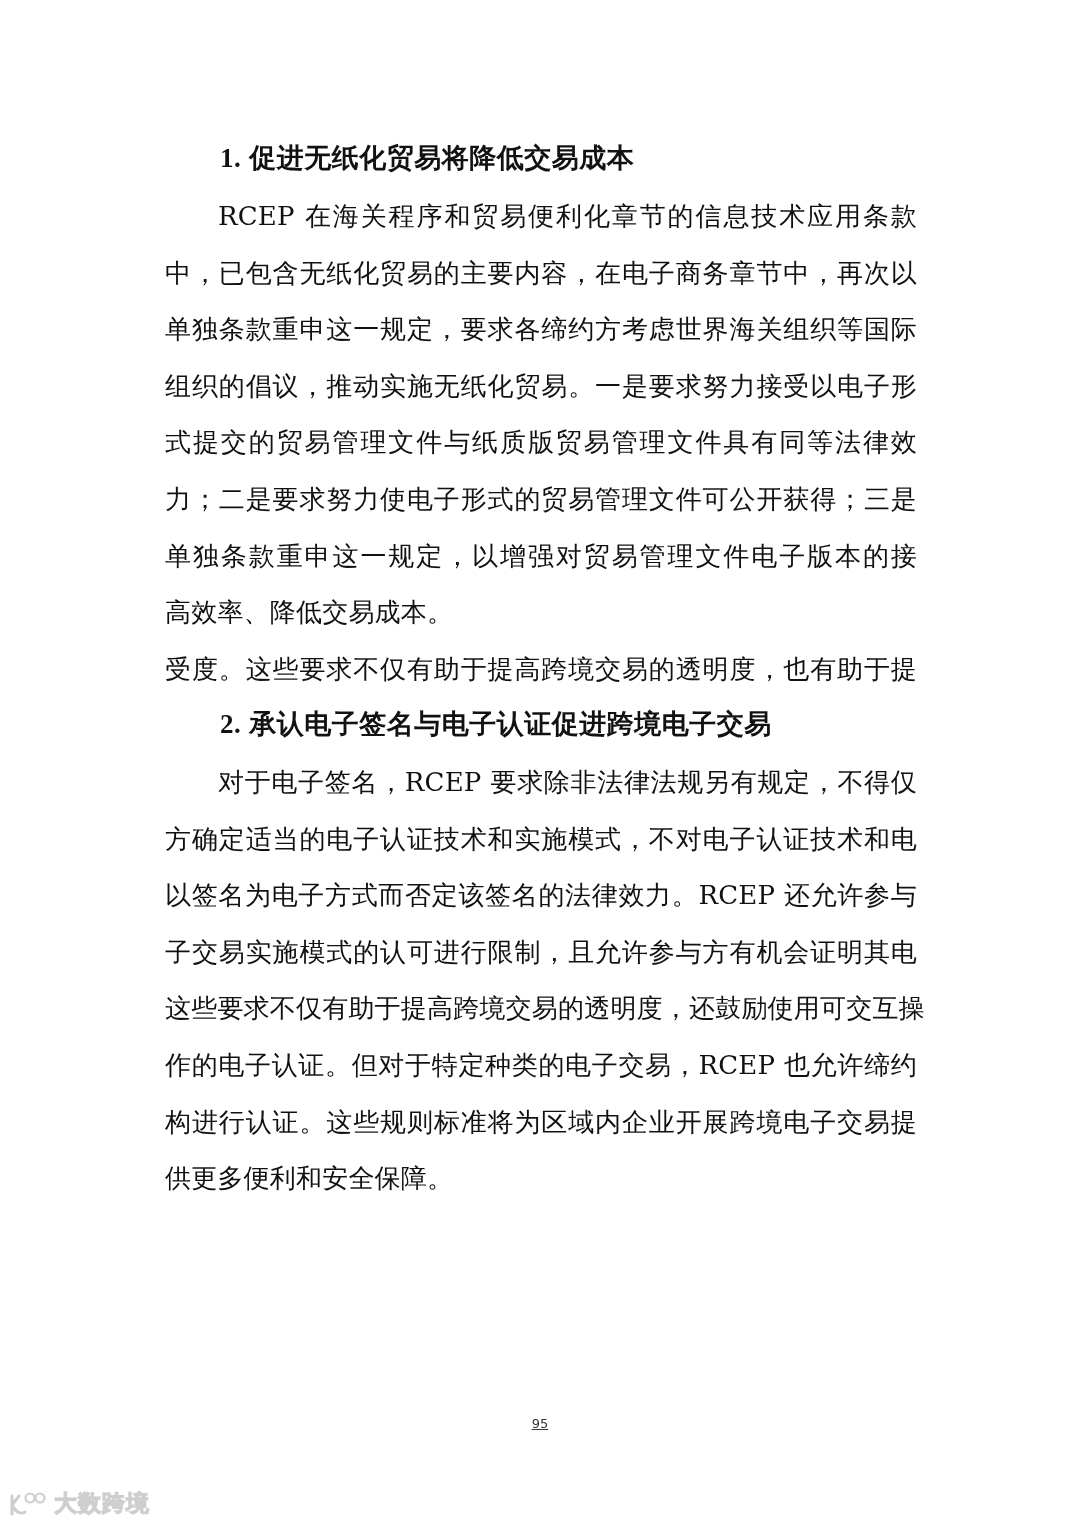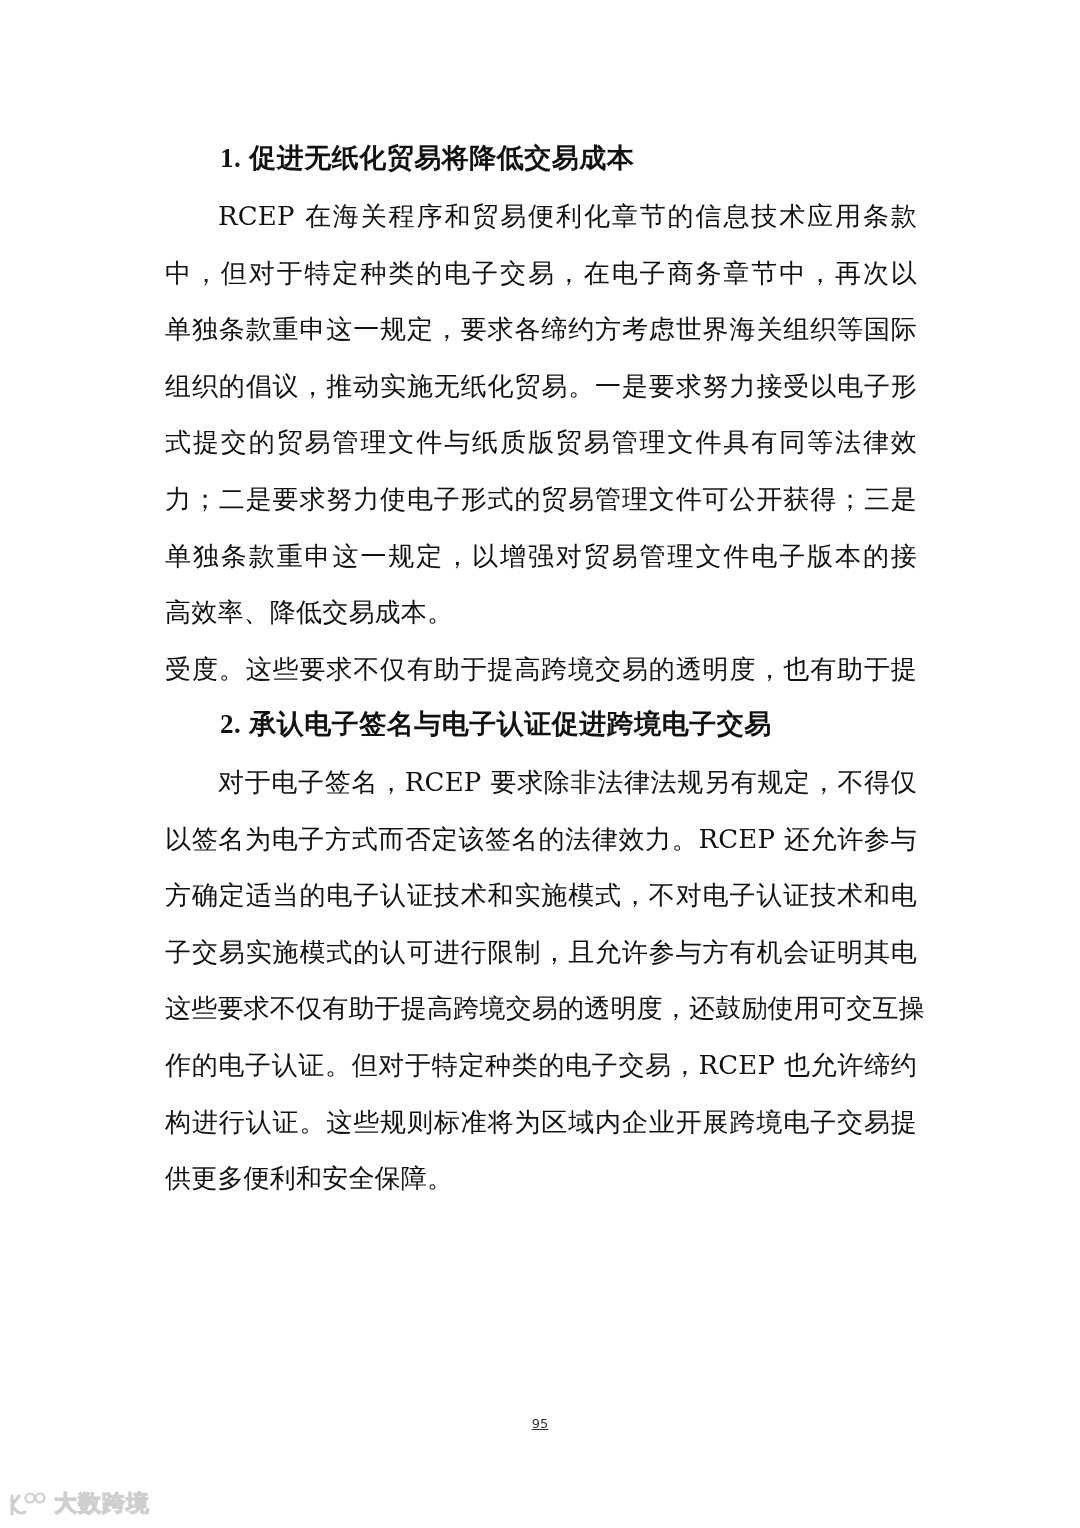--- a/index.html
+++ b/index.html
@@ -97,38 +97,38 @@
 <body>
 
 <div class="page">
 
   <div class="heading heading-1">
     <span class="num">1.</span><span>促进无纸化贸易将降低交易成本</span>
   </div>
 
   <div class="para para-1">
     <span class="line first">RCEP 在海关程序和贸易便利化章节的信息技术应用条款</span>
-    <span class="line">中，但对于特定种类的电子交易，在电子商务章节中，再次以</span>
+    <span class="line">中，已包含无纸化贸易的主要内容，在电子商务章节中，再次以</span>
     <span class="line">单独条款重申这一规定，要求各缔约方考虑世界海关组织等国际</span>
     <span class="line">组织的倡议，推动实施无纸化贸易。一是要求努力接受以电子形</span>
     <span class="line">式提交的贸易管理文件与纸质版贸易管理文件具有同等法律效</span>
     <span class="line">力；二是要求努力使电子形式的贸易管理文件可公开获得；三是</span>
     <span class="line">单独条款重申这一规定，以增强对贸易管理文件电子版本的接</span>
     <span class="line last">高效率、降低交易成本。</span>
     <span class="line">受度。这些要求不仅有助于提高跨境交易的透明度，也有助于提</span>
   </div>
 
   <div class="heading heading-2">
     <span class="num">2.</span><span>承认电子签名与电子认证促进跨境电子交易</span>
   </div>
 
   <div class="para para-2">
     <span class="line first">对于电子签名，RCEP 要求除非法律法规另有规定，不得仅</span>
+    <span class="line">方确定适当的电子认证技术和实施模式，不对电子认证技术和电</span>
     <span class="line">以签名为电子方式而否定该签名的法律效力。RCEP 还允许参与</span>
-    <span class="line">方确定适当的电子认证技术和实施模式，不对电子认证技术和电</span>
     <span class="line">子交易实施模式的认可进行限制，且允许参与方有机会证明其电</span>
     <span class="line">这些要求不仅有助于提高跨境交易的透明度，还鼓励使用可交互操</span>
     <span class="line">作的电子认证。但对于特定种类的电子交易，RCEP 也允许缔约</span>
     <span class="line">构进行认证。这些规则标准将为区域内企业开展跨境电子交易提</span>
     <span class="line last">供更多便利和安全保障。</span>
   </div>
 
   <div class="page-number">95</div>
 
   <div class="watermark">

